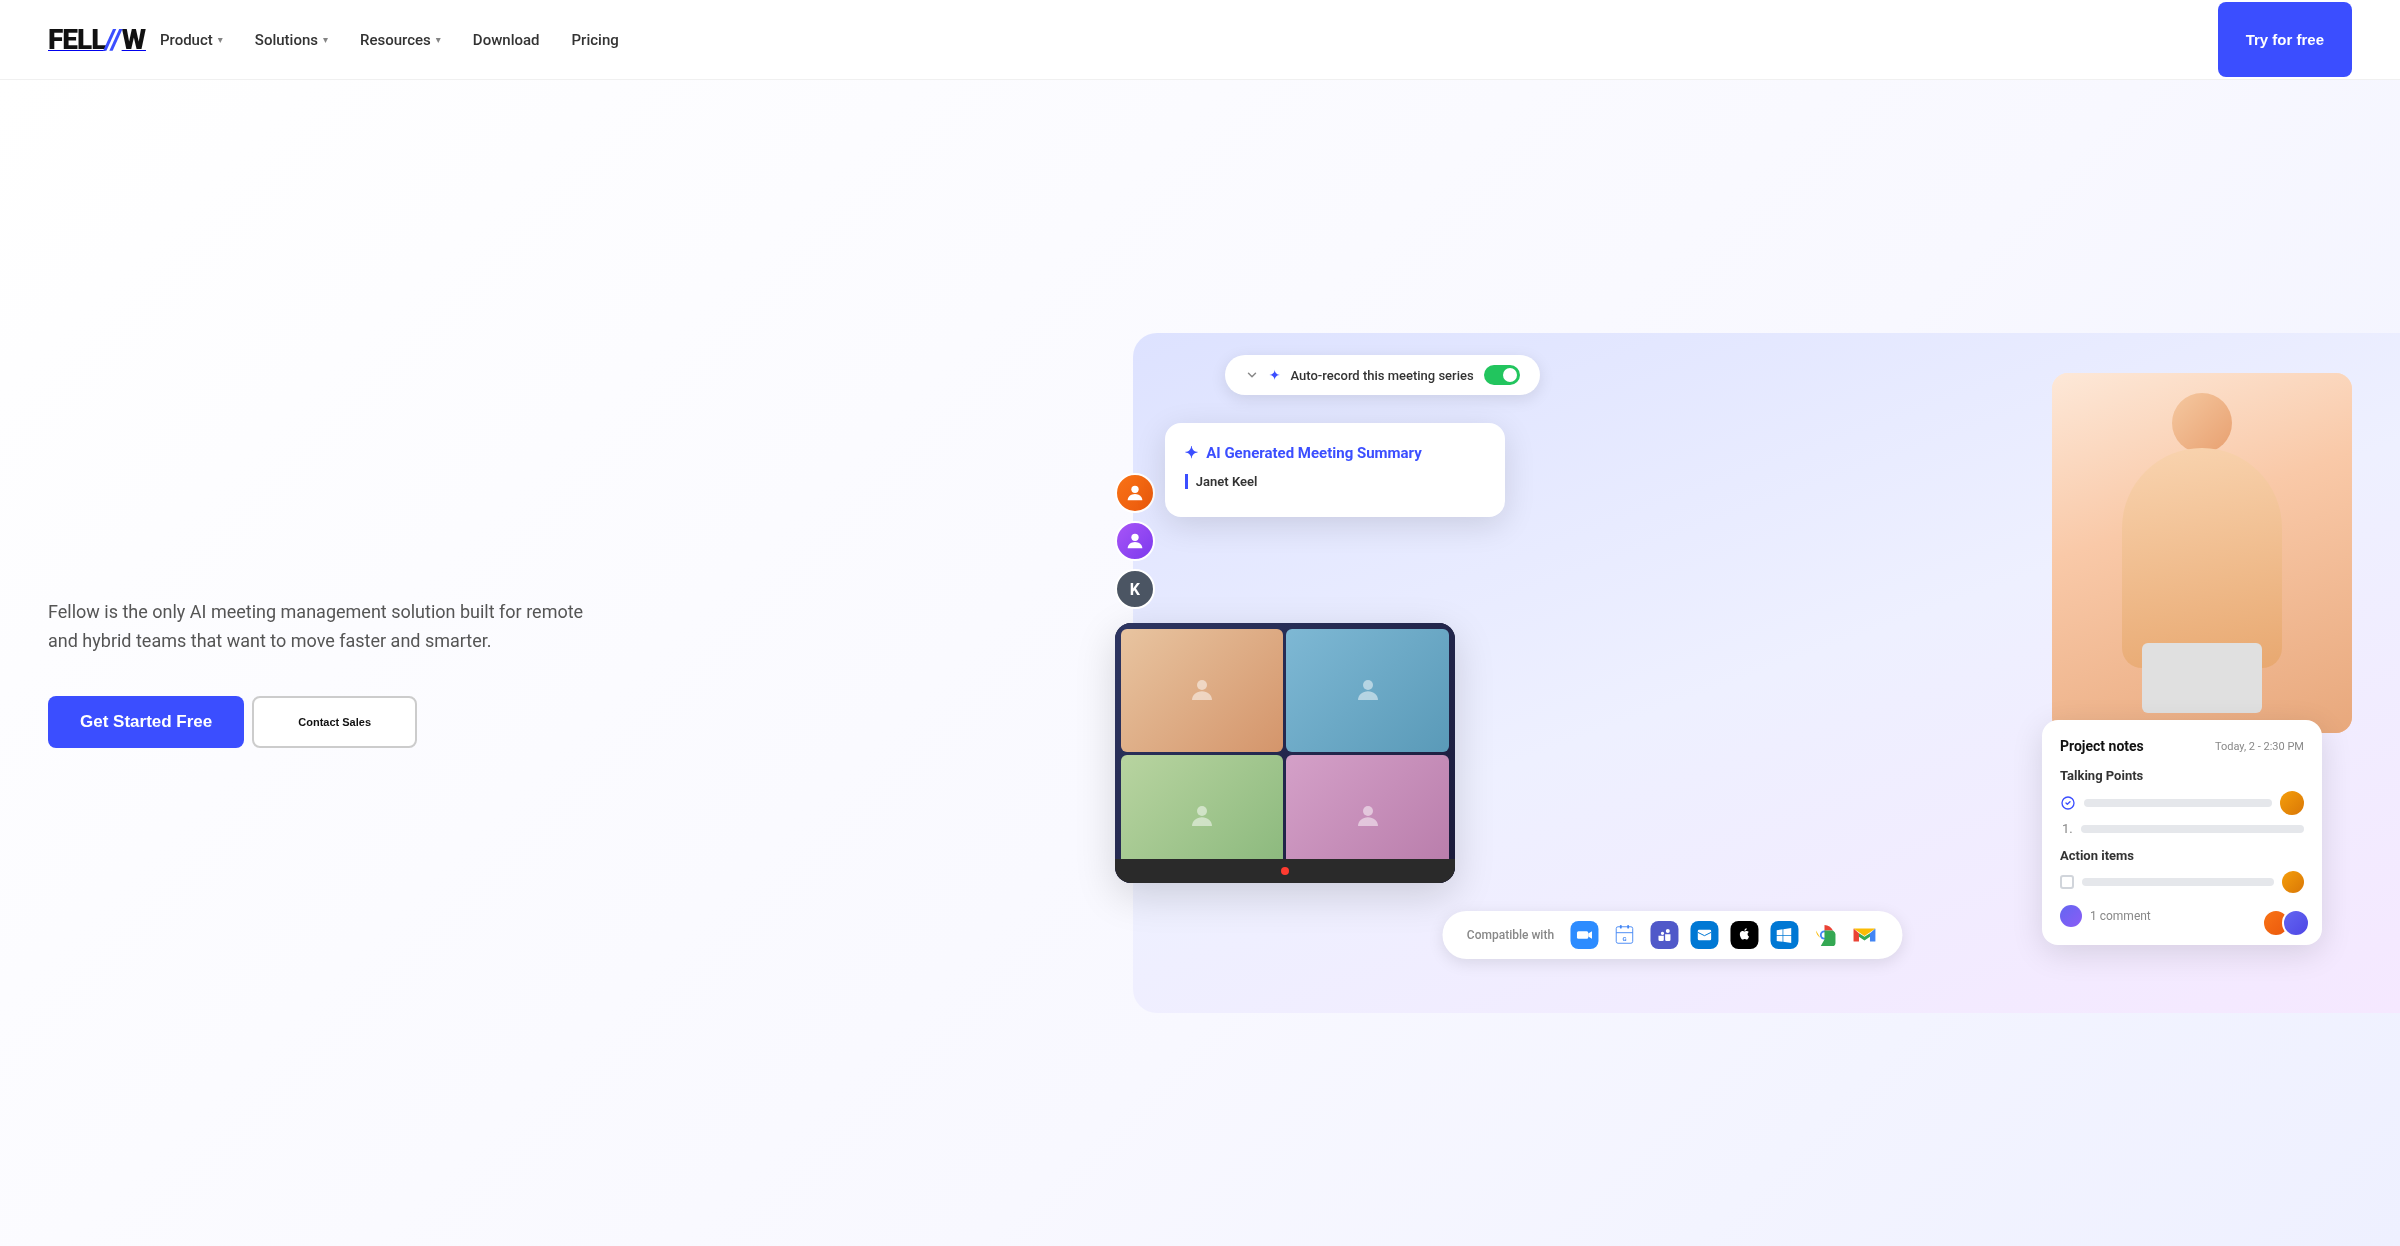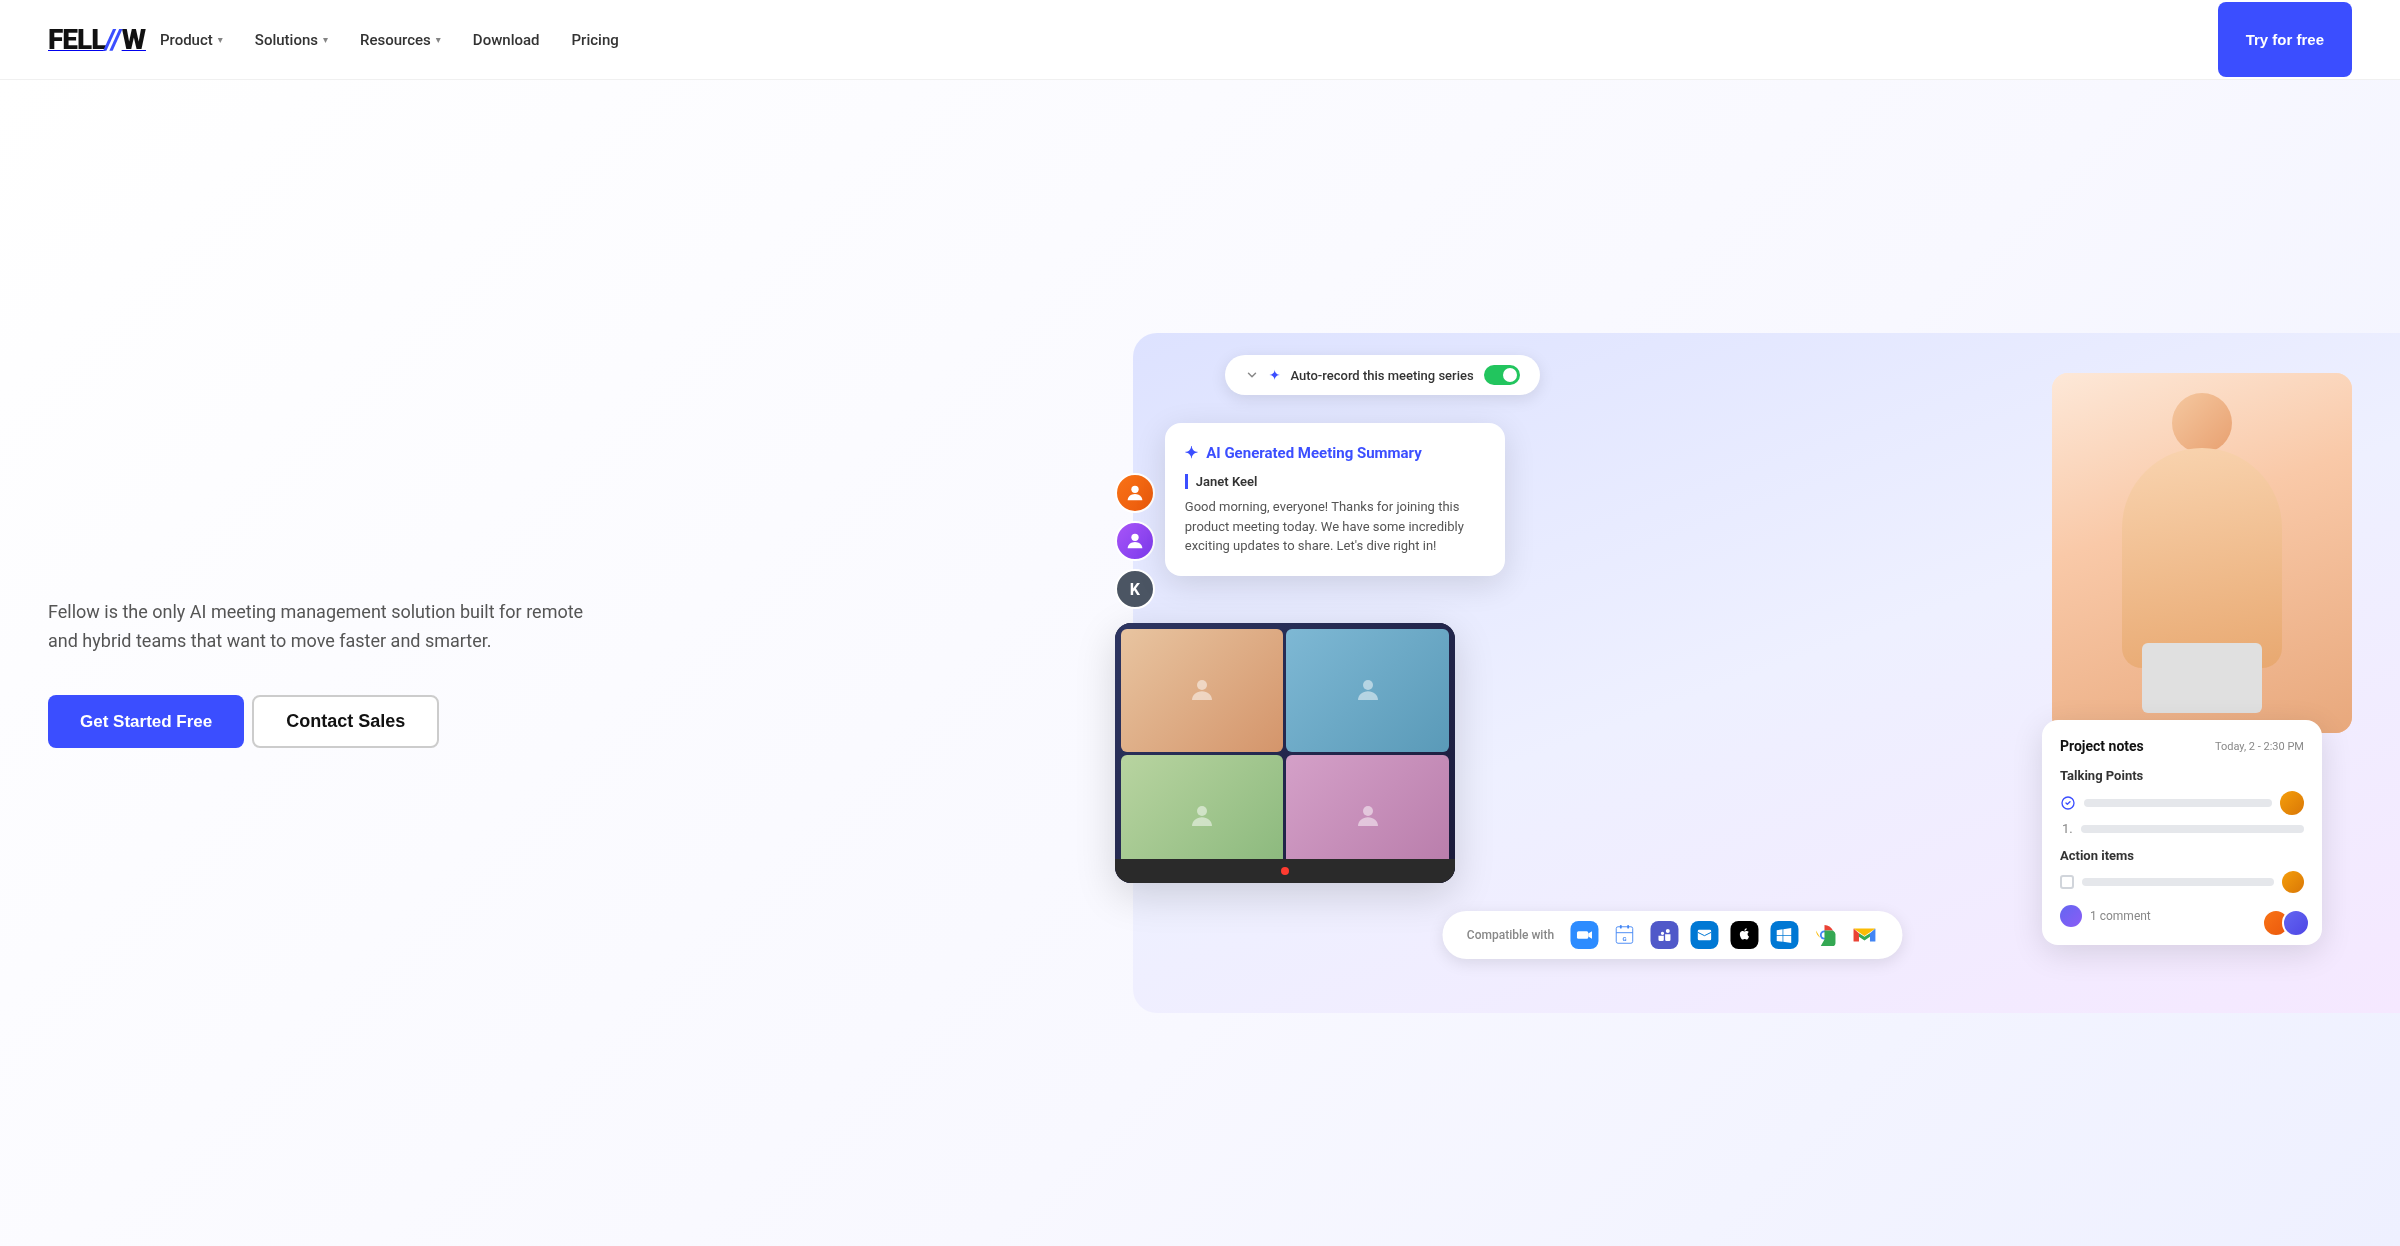--- a/index.html
+++ b/index.html
@@ -100,22 +100,22 @@
       font-size: 17px;
       font-weight: 600;
       cursor: pointer;
       transition: background 0.15s;
     }
     .btn-secondary {
       background: #fff;
       color: #111;
       border: 2px solid #ccc;
       border-radius: 8px;
-      padding: 14px 32px;
-      font-size: 18px;
+      padding: 14px 44px;
+      font-size: 11px;
       font-weight: 600;
       cursor: pointer;
       transition: border-color 0.15s;
     }
 
     
     .hero-right {
       flex: 0 0 55%;
       max-width: 55%;
       position: relative;
@@ -518,21 +518,20 @@
     </div>
 
     <div class="card-ai-summary" style="top:90px;left:80px;">
       <div class="card-title">
         <span style="font-size:16px;">✦</span>
         <span>AI Generated Meeting Summary</span>
       </div>
       <div class="author border-left-accent">
         <span class="author-name">Janet Keel</span>
       </div>
-      <p class="summary-text">Good morning, everyone! Thanks for joining this product meeting today. We have some incredibly exciting updates to share. Let's dive right in!</p>
     </div>
 
     <div class="woman-photo">
       <div style="width:100%;height:100%;background:linear-gradient(160deg,#fde8d8 0%,#f9c9a8 40%,#e8a87c 100%);position:relative;display:flex;align-items:flex-end;justify-content:center;overflow:hidden;">
 
         <div style="position:absolute;top:20px;left:50%;transform:translateX(-50%);width:60px;height:60px;border-radius:50%;background:linear-gradient(135deg,#f5c8a0,#e8a070);"></div>
         <div style="position:absolute;top:75px;left:50%;transform:translateX(-50%);width:160px;height:220px;background:linear-gradient(170deg,#f9d4b0,#e8a870);border-radius:80px 80px 20px 20px;"></div>
 
         <div style="position:absolute;bottom:20px;left:50%;transform:translateX(-50%);width:120px;height:70px;background:#e0e0e0;border-radius:6px;"></div>
       </div>

